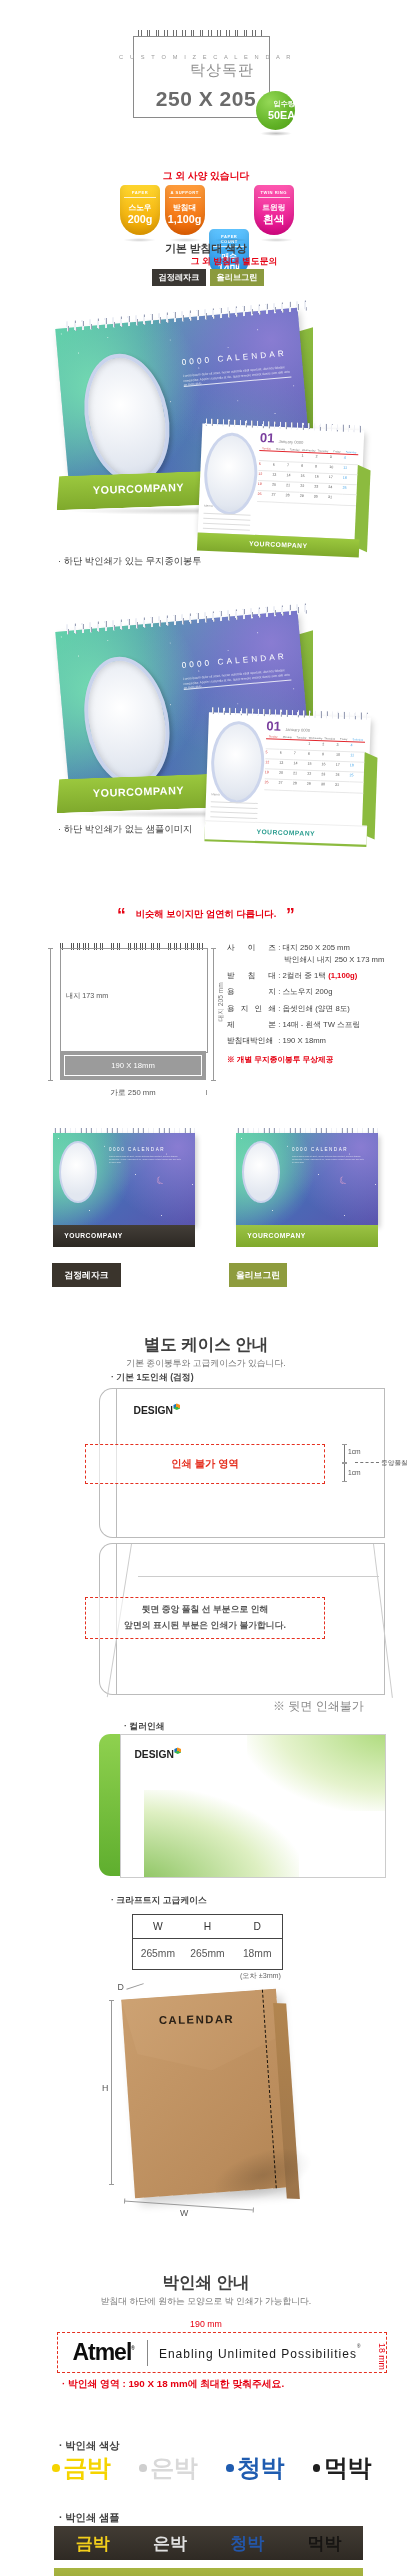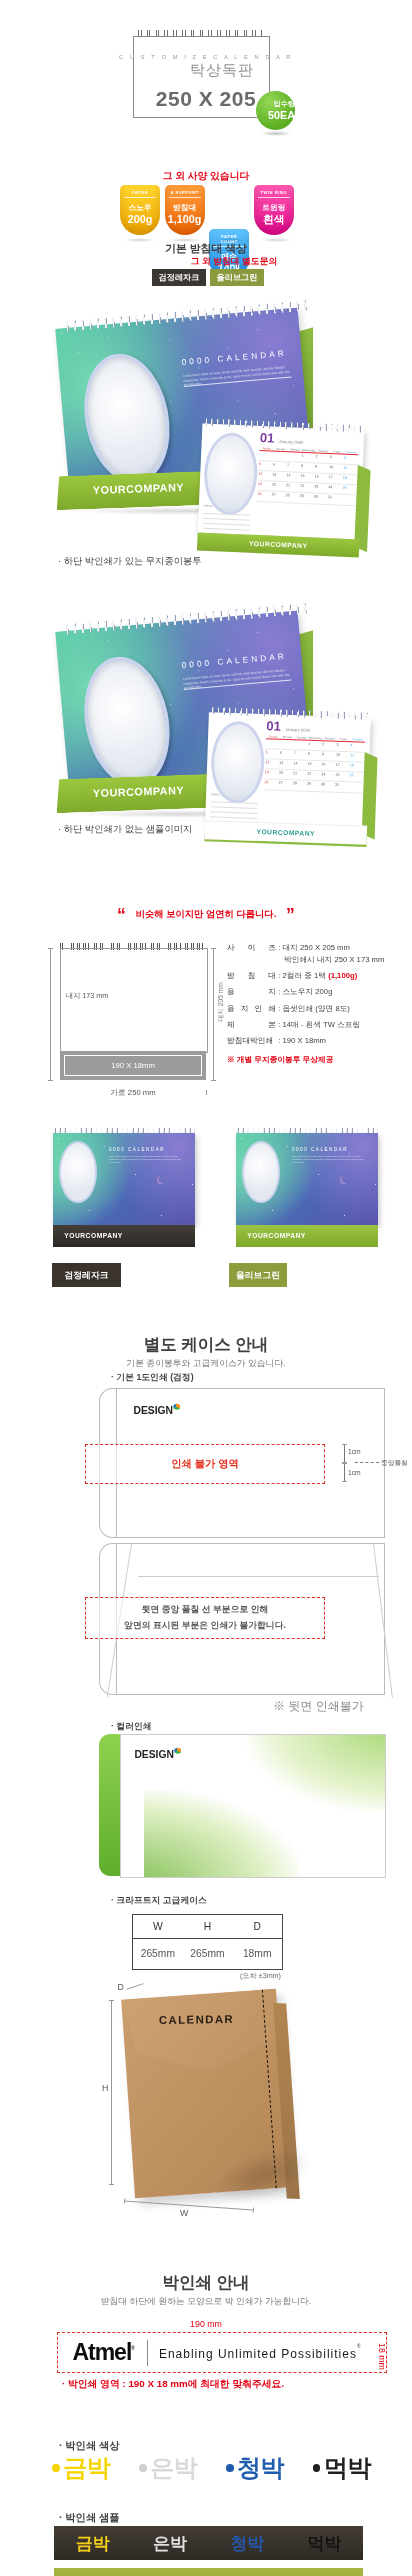--- a/index.html
+++ b/index.html
@@ -483,21 +483,21 @@
     <div class="fold" style="left:14.4px;top:0;height:155px;transform:rotate(9deg);transform-origin:top;"></div>
     <div class="fold" style="right:10.3px;top:0;height:155px;transform:rotate(-7deg);transform-origin:top;"></div>
     <div style="position:absolute;left:20.6px;top:32px;right:5.2px;height:0.5px;background:#ccc;"></div>
   </div>
   <div class="abs noprint" style="left:85px;top:1597px;width:238px;height:40px;flex-direction:column;color:#555;font-size:8.8px;">
     <div>뒷면 중앙 풀칠 선 부분으로 인해</div>
     <div style="margin-top:4.1px;">앞면의 표시된 부분은 인쇄가 불가합니다.</div>
   </div>
   <div class="abs env-note" style="left:273px;top:1698px;">※ 뒷면 인쇄불가</div>
 
-  <div class="abs case-label" style="left:111px;top:1721px;">· 컬러인쇄</div>
+  <div class="abs case-label" style="left:124px;top:1721px;">· 컬러인쇄</div>
   <div class="abs env-green-spine" style="left:99px;top:1734px;width:23px;height:142px;"></div>
   <div class="abs env wht" style="left:120px;top:1734px;width:264px;height:142px;border-color:#ccc;overflow:hidden;">
     <div class="wave1"></div>
     <div class="wave2"></div>
     <div style="position:absolute;left:13.4px;top:12.4px;">
       <span class="design-logo">DESIGN</span><span class="hexa"></span>
     </div>
   </div>
 
   <div class="abs case-label" style="left:111px;top:1895px;">· 크라프트지 고급케이스</div>

